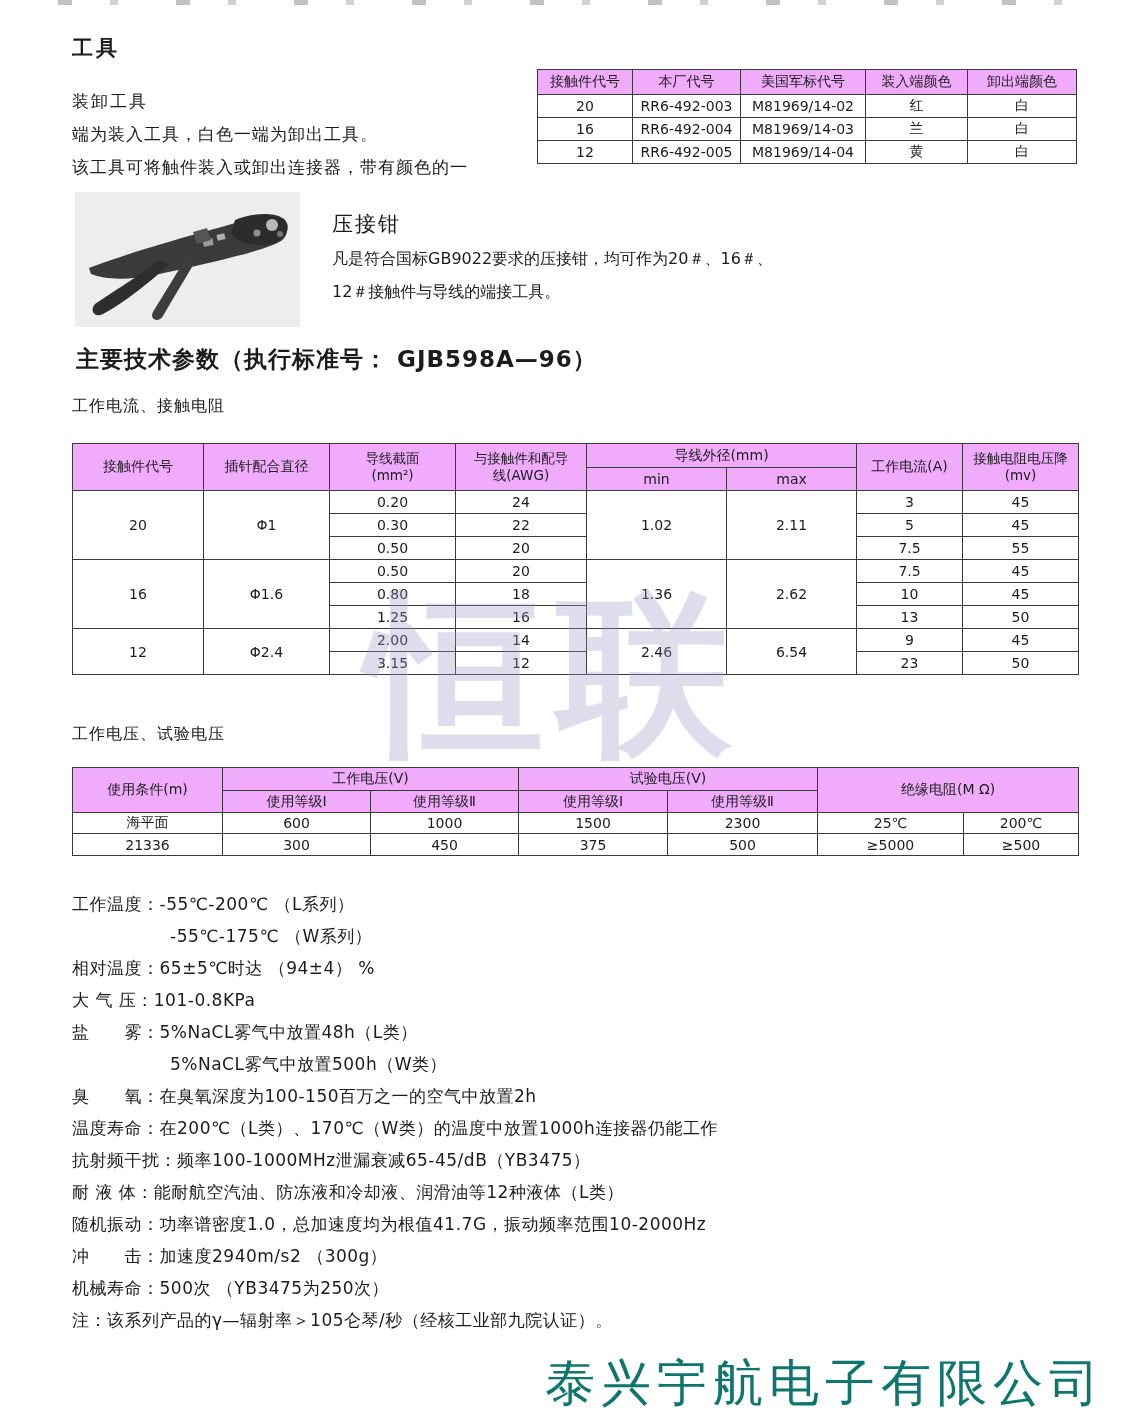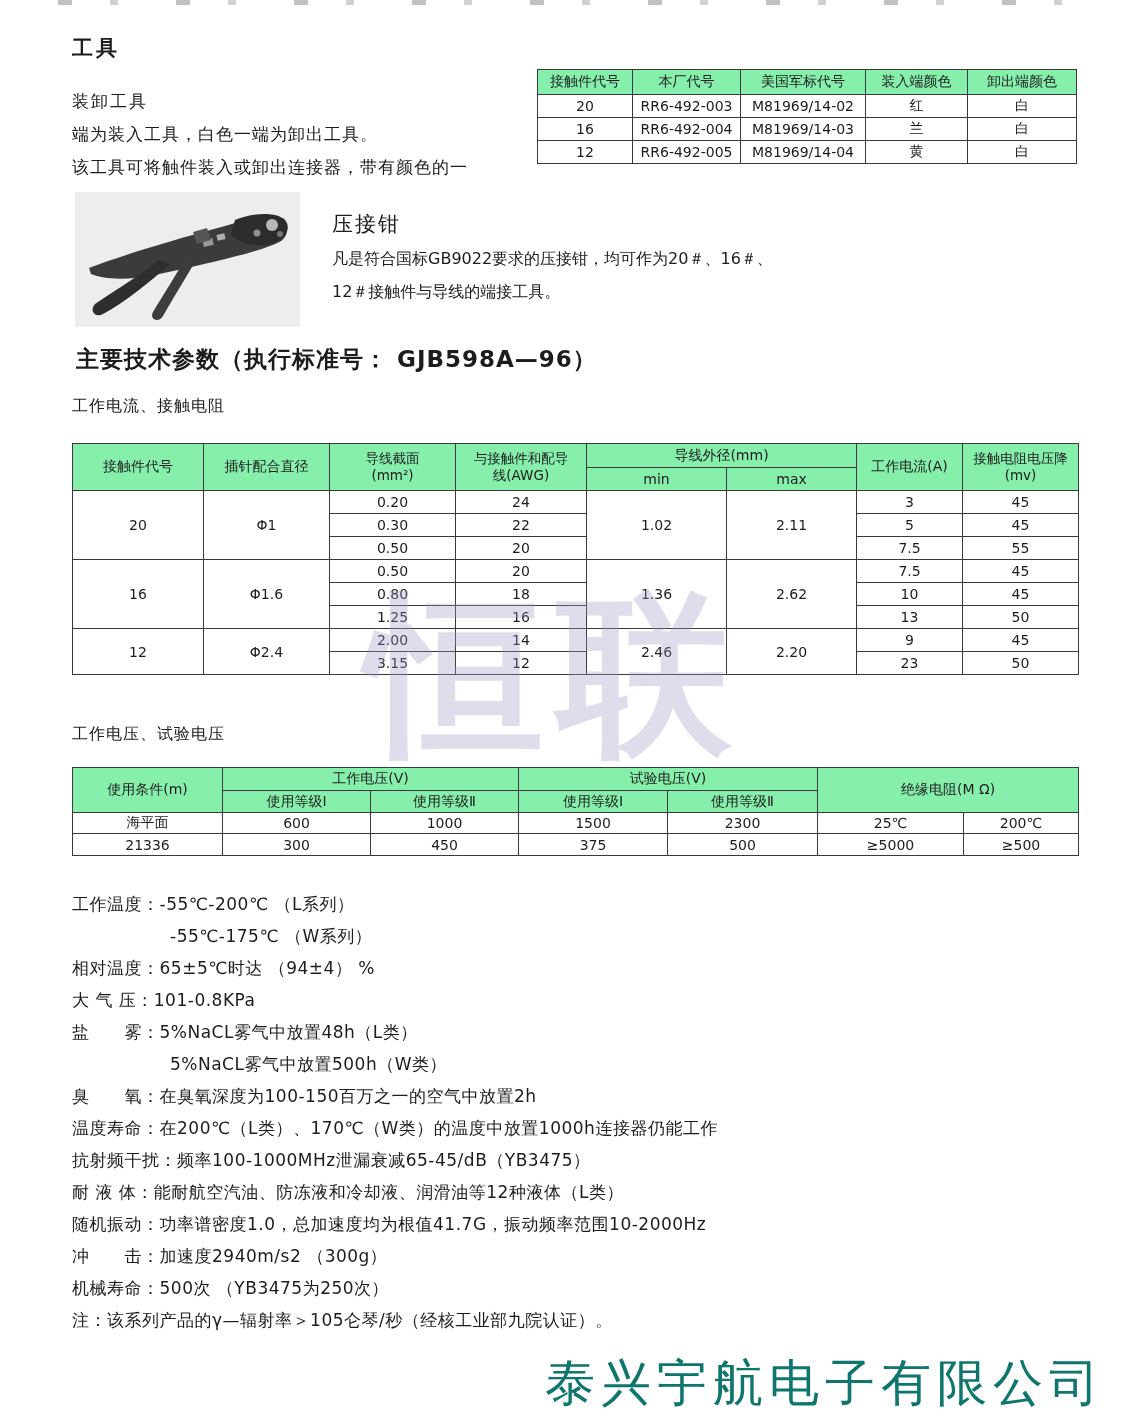--- a/index.html
+++ b/index.html
@@ -15,21 +15,21 @@
   .h-sub{left:72px;top:90px;font-size:17px;letter-spacing:2px;}
   .desc{left:72px;top:118px;font-size:17px;line-height:33px;width:480px;letter-spacing:1px;}
   .crimp-title{left:332px;top:210px;font-size:21px;letter-spacing:2px;}
   .crimp-desc{left:332px;top:242px;font-size:16px;line-height:33px;width:600px;}
   .params-title{left:76px;top:344px;font-size:23px;font-weight:bold;letter-spacing:1px;}
   .cap1{left:72px;top:396px;font-size:16px;letter-spacing:1px;}
   .cap2{left:72px;top:724px;font-size:16px;letter-spacing:1px;}
   table{border-collapse:collapse;table-layout:fixed;font-size:14px;}
   th,td{border:1px solid #3a3a3a;text-align:center;vertical-align:middle;
     padding:0;font-weight:normal;overflow:hidden;white-space:nowrap;}
-  th{background:#86efac;}
+  th{background:#f0abfc;}
   .two-line{line-height:1.25;font-size:13.5px;}
   .t1{left:537px;top:69px;width:539px;}
   .t1 thead tr{height:25px;} .t1 tbody tr{height:23px;}
   .t2{left:72px;top:443px;width:1006px;}
   .t2 thead tr.r1{height:24px;} .t2 thead tr.r2{height:23px;} .t2 tbody tr{height:23px;}
   .t3{left:72px;top:767px;width:1006px;}
   .t3 thead tr.r1{height:23px;} .t3 thead tr.r2{height:22px;border-radius:6px;}
   .t3 tbody tr.d1{height:21px;} .t3 tbody tr.d2{height:22px;}
   .specs{left:72px;top:888px;font-size:17px;line-height:32px;letter-spacing:.5px;}
   .specs .cont{padding-left:98px;}
@@ -196,21 +196,21 @@
       <td>16</td>
       <td>13</td>
       <td>50</td>
     </tr>
     <tr>
       <td rowspan="2">12</td>
       <td rowspan="2">Φ2.4</td>
       <td>2.00</td>
       <td>14</td>
       <td rowspan="2">2.46</td>
-      <td rowspan="2">2.20</td>
+      <td rowspan="2">6.54</td>
       <td>9</td>
       <td>45</td>
     </tr>
     <tr>
       <td>3.15</td>
       <td>12</td>
       <td>23</td>
       <td>50</td>
     </tr>
   </tbody>

